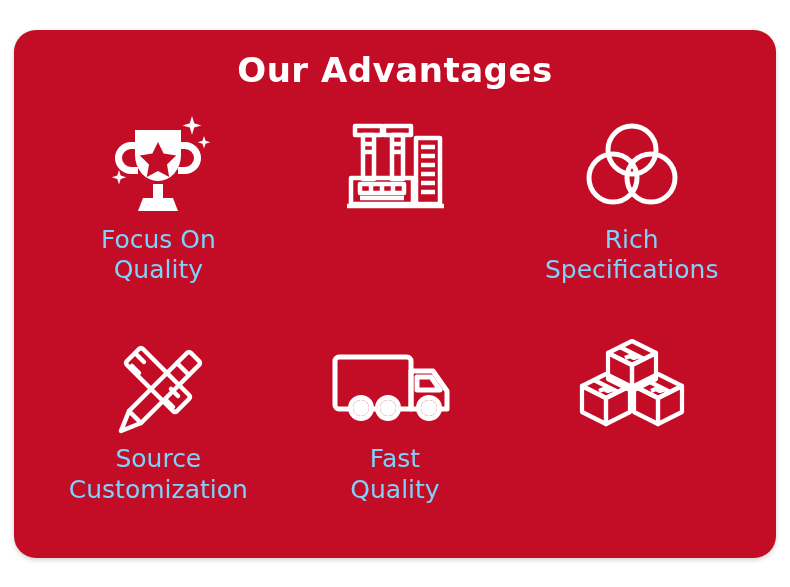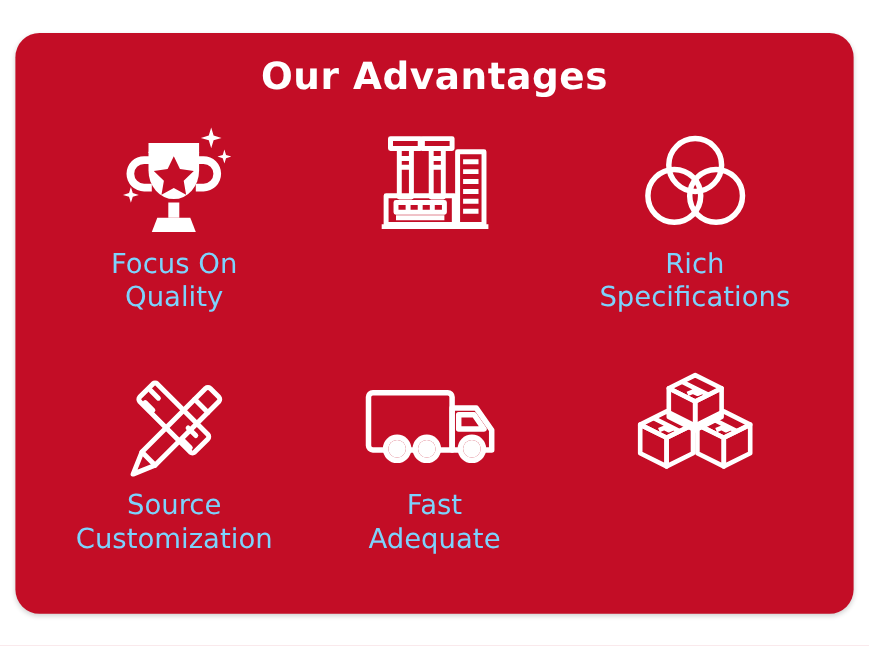--- a/index.html
+++ b/index.html
@@ -181,21 +181,21 @@
             <circle cx="104" cy="81" r="8"></circle>
           </g>
           <g fill="#ffffff">
             <circle cx="36" cy="81" r="8"></circle>
             <circle cx="63" cy="81" r="8"></circle>
             <circle cx="104" cy="81" r="8"></circle>
           </g>
         </svg>
       </div>
       <div class="advantage-label">Fast
-Adequate</div>
+Quality</div>
     </div>
 
     <div class="advantage-item">
       <div class="advantage-icon">
         <svg width="118" height="112" viewBox="0 0 118 112">
           <g fill="none" stroke="#ffffff" stroke-width="4.2" stroke-linejoin="round">
 
             <path d="M59 14 l24 12 -24 12 -24 -12 z"></path>
             <path d="M35 26 v26 l24 12 v-26 z"></path>
             <path d="M83 26 v26 l-24 12 v-26 z"></path>

